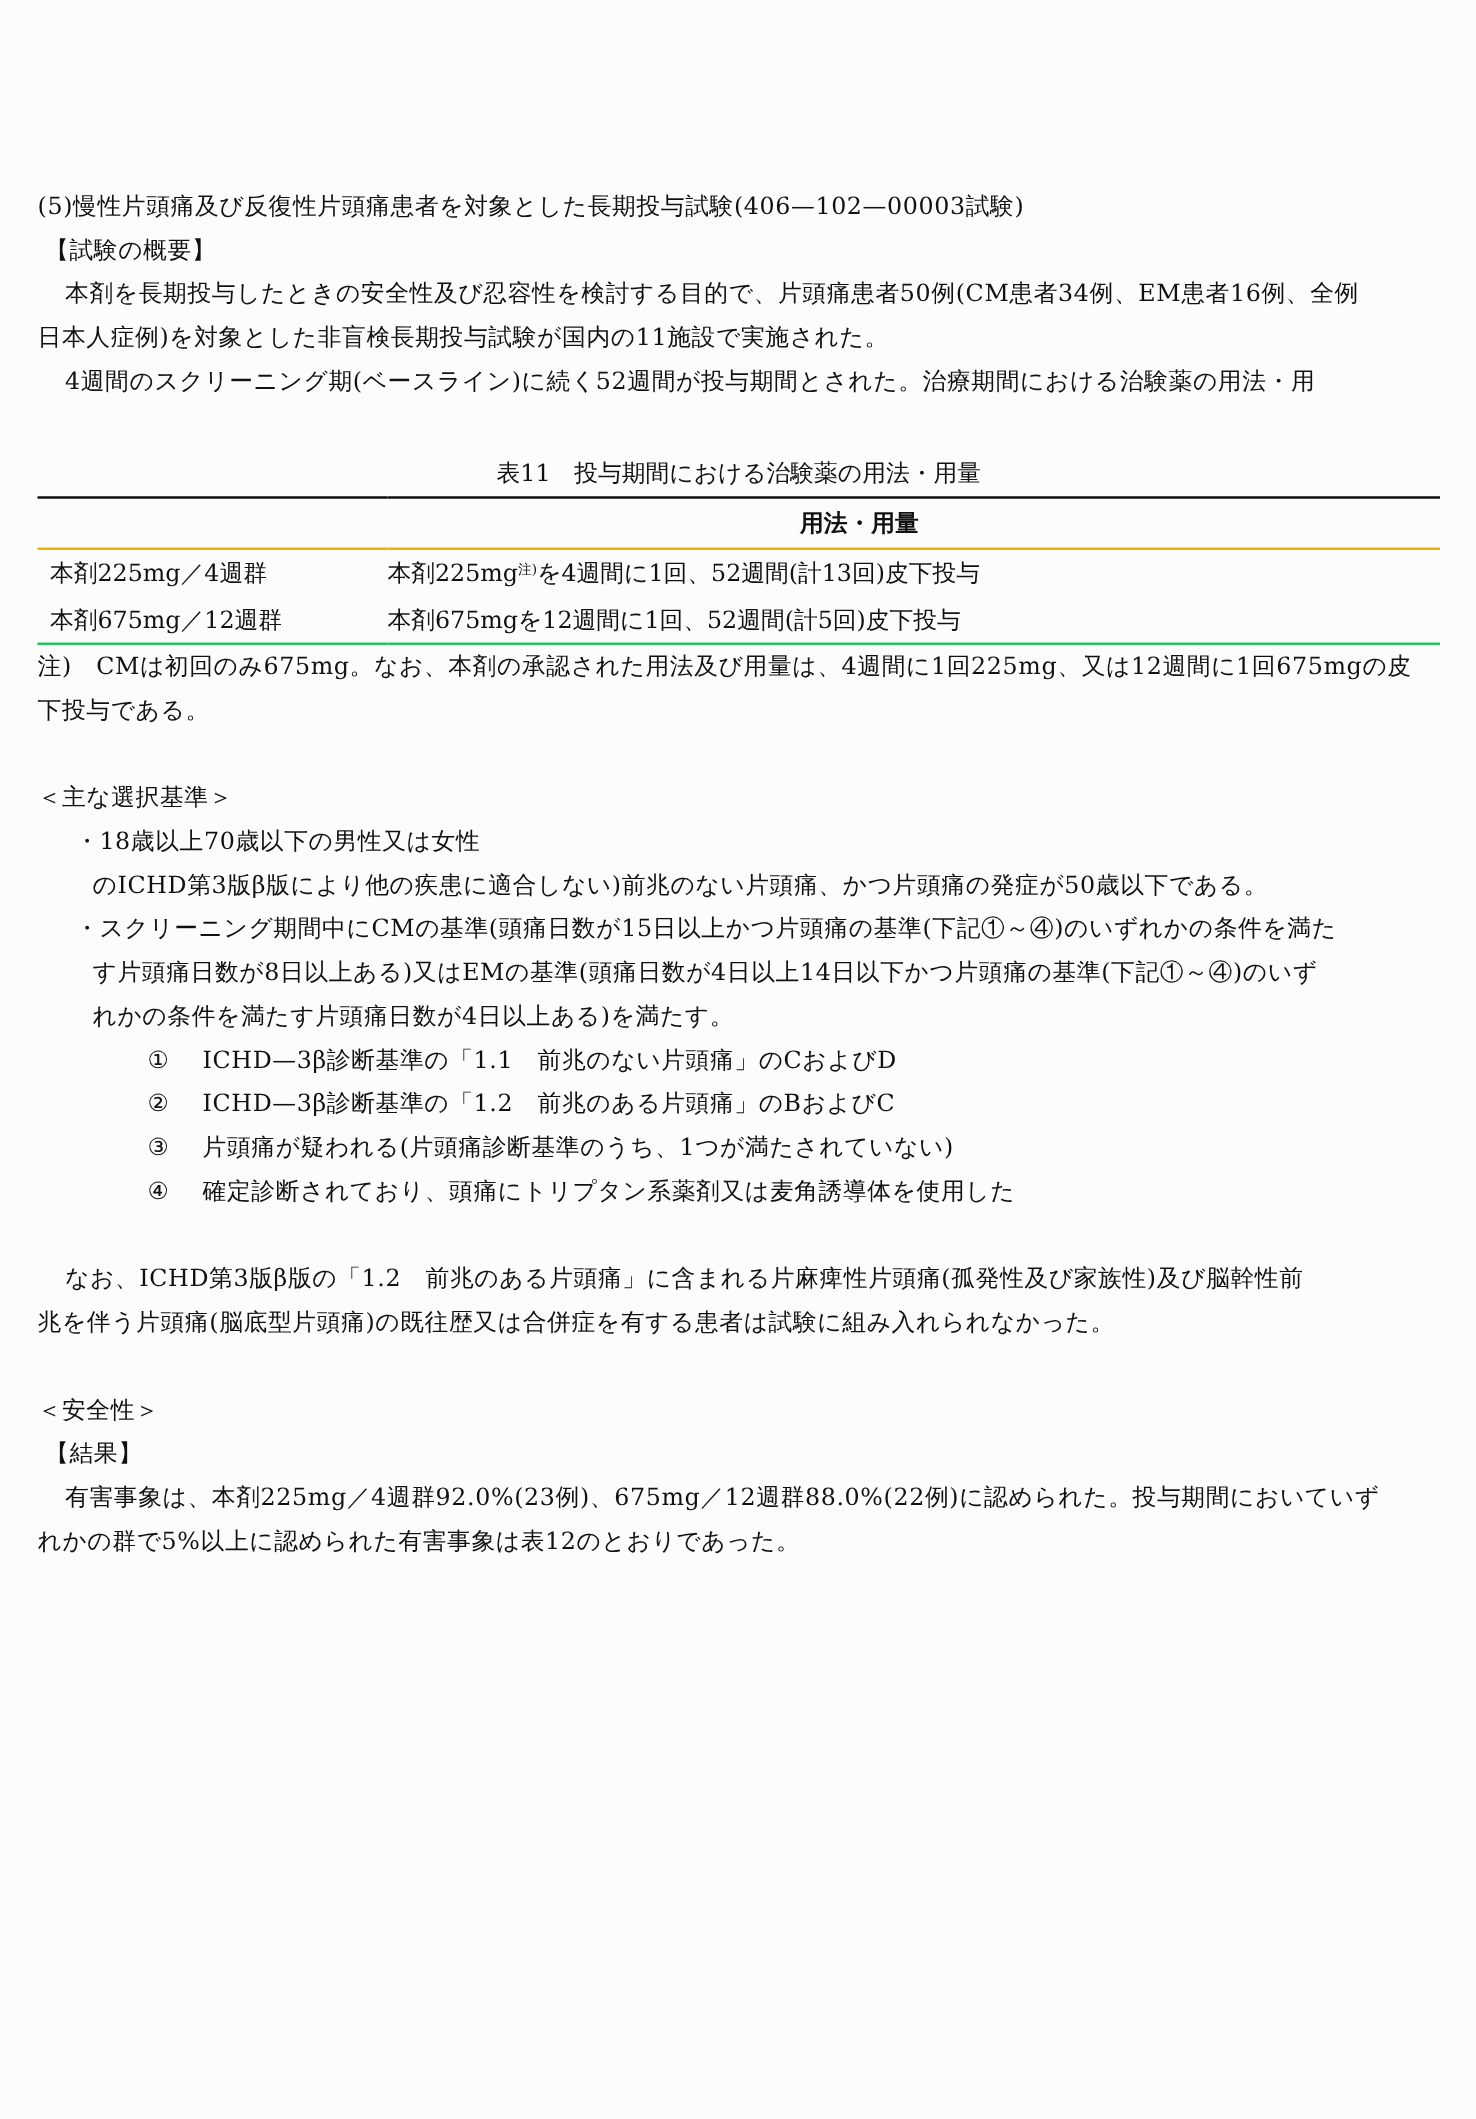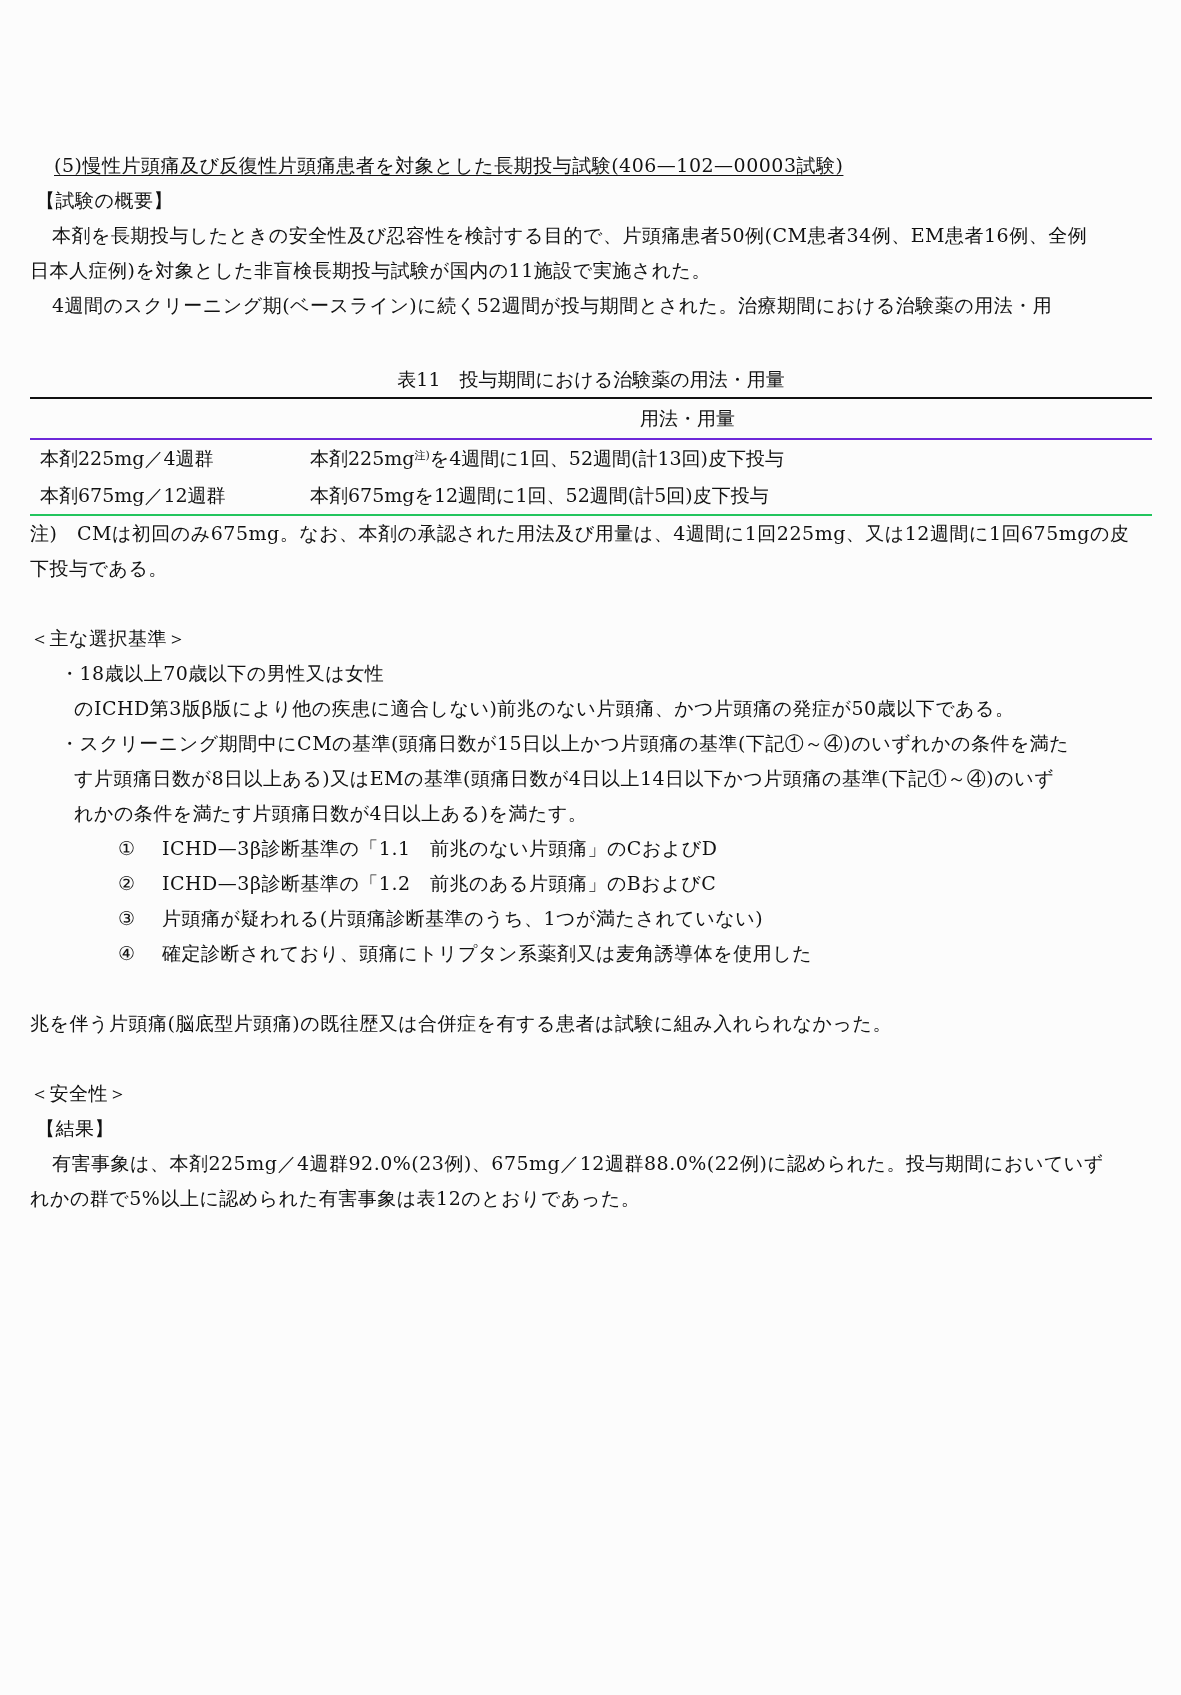--- a/index.html
+++ b/index.html
@@ -7,30 +7,30 @@
     width: 1181px; height: 1695px;
     background: #fcfcfc; color: #111;
     font-family: "DejaVu Serif", "Liberation Serif", serif;
     font-size: 19px;
     position: relative;
     overflow: hidden;
   }
   .page { position: absolute; left: 30px; top: 148px; width: 1122px; }
   .line { height: 35px; line-height: 35px; white-space: nowrap; letter-spacing: 0.5px; }
   .indent1 { padding-left: 22px; }
-  .title { text-decoration: underline; text-underline-offset: 3px; margin-left: 24px; }
+  .title { text-underline-offset: 3px; }
   .heading { padding-left: 6px; }
   .gap { height: 35px; }
   .bullet { padding-left: 30px; }
   .bullet-cont { padding-left: 44px; }
   .num-item { padding-left: 88px; }
   .num-item .num { display: inline-block; width: 44px; }
   .table-caption { text-align: center; height: 35px; line-height: 35px; margin-top: 4px; }
   table.t11 { width: 1122px; border-collapse: collapse; font-size: 19px; }
-  table.t11 thead th { font-weight: normal; height: 37px; border-top: 2px solid #111; border-bottom: 2px solid #6d28d9; text-align: left; }
+  table.t11 thead th { font-weight: bold; height: 37px; border-top: 2px solid #111; border-bottom: 2px solid #eab308; text-align: left; }
   table.t11 thead th.hdr2 { text-align: left; padding-left: 330px; }
   table.t11 tbody td { height: 37px; padding: 0; }
   table.t11 tbody tr:last-child td { border-bottom: 2px solid #22c55e; }
   table.t11 td.c1 { width: 270px; padding-left: 10px; }
   sup.note { font-size: 11px; vertical-align: 6px; }
 </style>
 </head>
 <body>
 
 <div class="page">
@@ -74,20 +74,21 @@
   <div class="line bullet-cont">す片頭痛日数が8日以上ある)又はEMの基準(頭痛日数が4日以上14日以下かつ片頭痛の基準(下記①～④)のいず</div>
   <div class="line bullet-cont">れかの条件を満たす片頭痛日数が4日以上ある)を満たす。</div>
 
   <div class="line num-item"><span class="num">①</span><span>ICHD—3β診断基準の「1.1　前兆のない片頭痛」のCおよびD</span></div>
   <div class="line num-item"><span class="num">②</span><span>ICHD—3β診断基準の「1.2　前兆のある片頭痛」のBおよびC</span></div>
   <div class="line num-item"><span class="num">③</span><span>片頭痛が疑われる(片頭痛診断基準のうち、1つが満たされていない)</span></div>
   <div class="line num-item"><span class="num">④</span><span>確定診断されており、頭痛にトリプタン系薬剤又は麦角誘導体を使用した</span></div>
 
   <div class="gap"></div>
 
+  <div class="line indent1">なお、ICHD第3版β版の「1.2　前兆のある片頭痛」に含まれる片麻痺性片頭痛(孤発性及び家族性)及び脳幹性前</div>
   <div class="line">兆を伴う片頭痛(脳底型片頭痛)の既往歴又は合併症を有する患者は試験に組み入れられなかった。</div>
 
   <div class="gap"></div>
 
   <div class="line">＜安全性＞</div>
   <div class="line heading">【結果】</div>
   <div class="line indent1">有害事象は、本剤225mg／4週群92.0%(23例)、675mg／12週群88.0%(22例)に認められた。投与期間においていず</div>
   <div class="line">れかの群で5%以上に認められた有害事象は表12のとおりであった。</div>
 
 </div>

